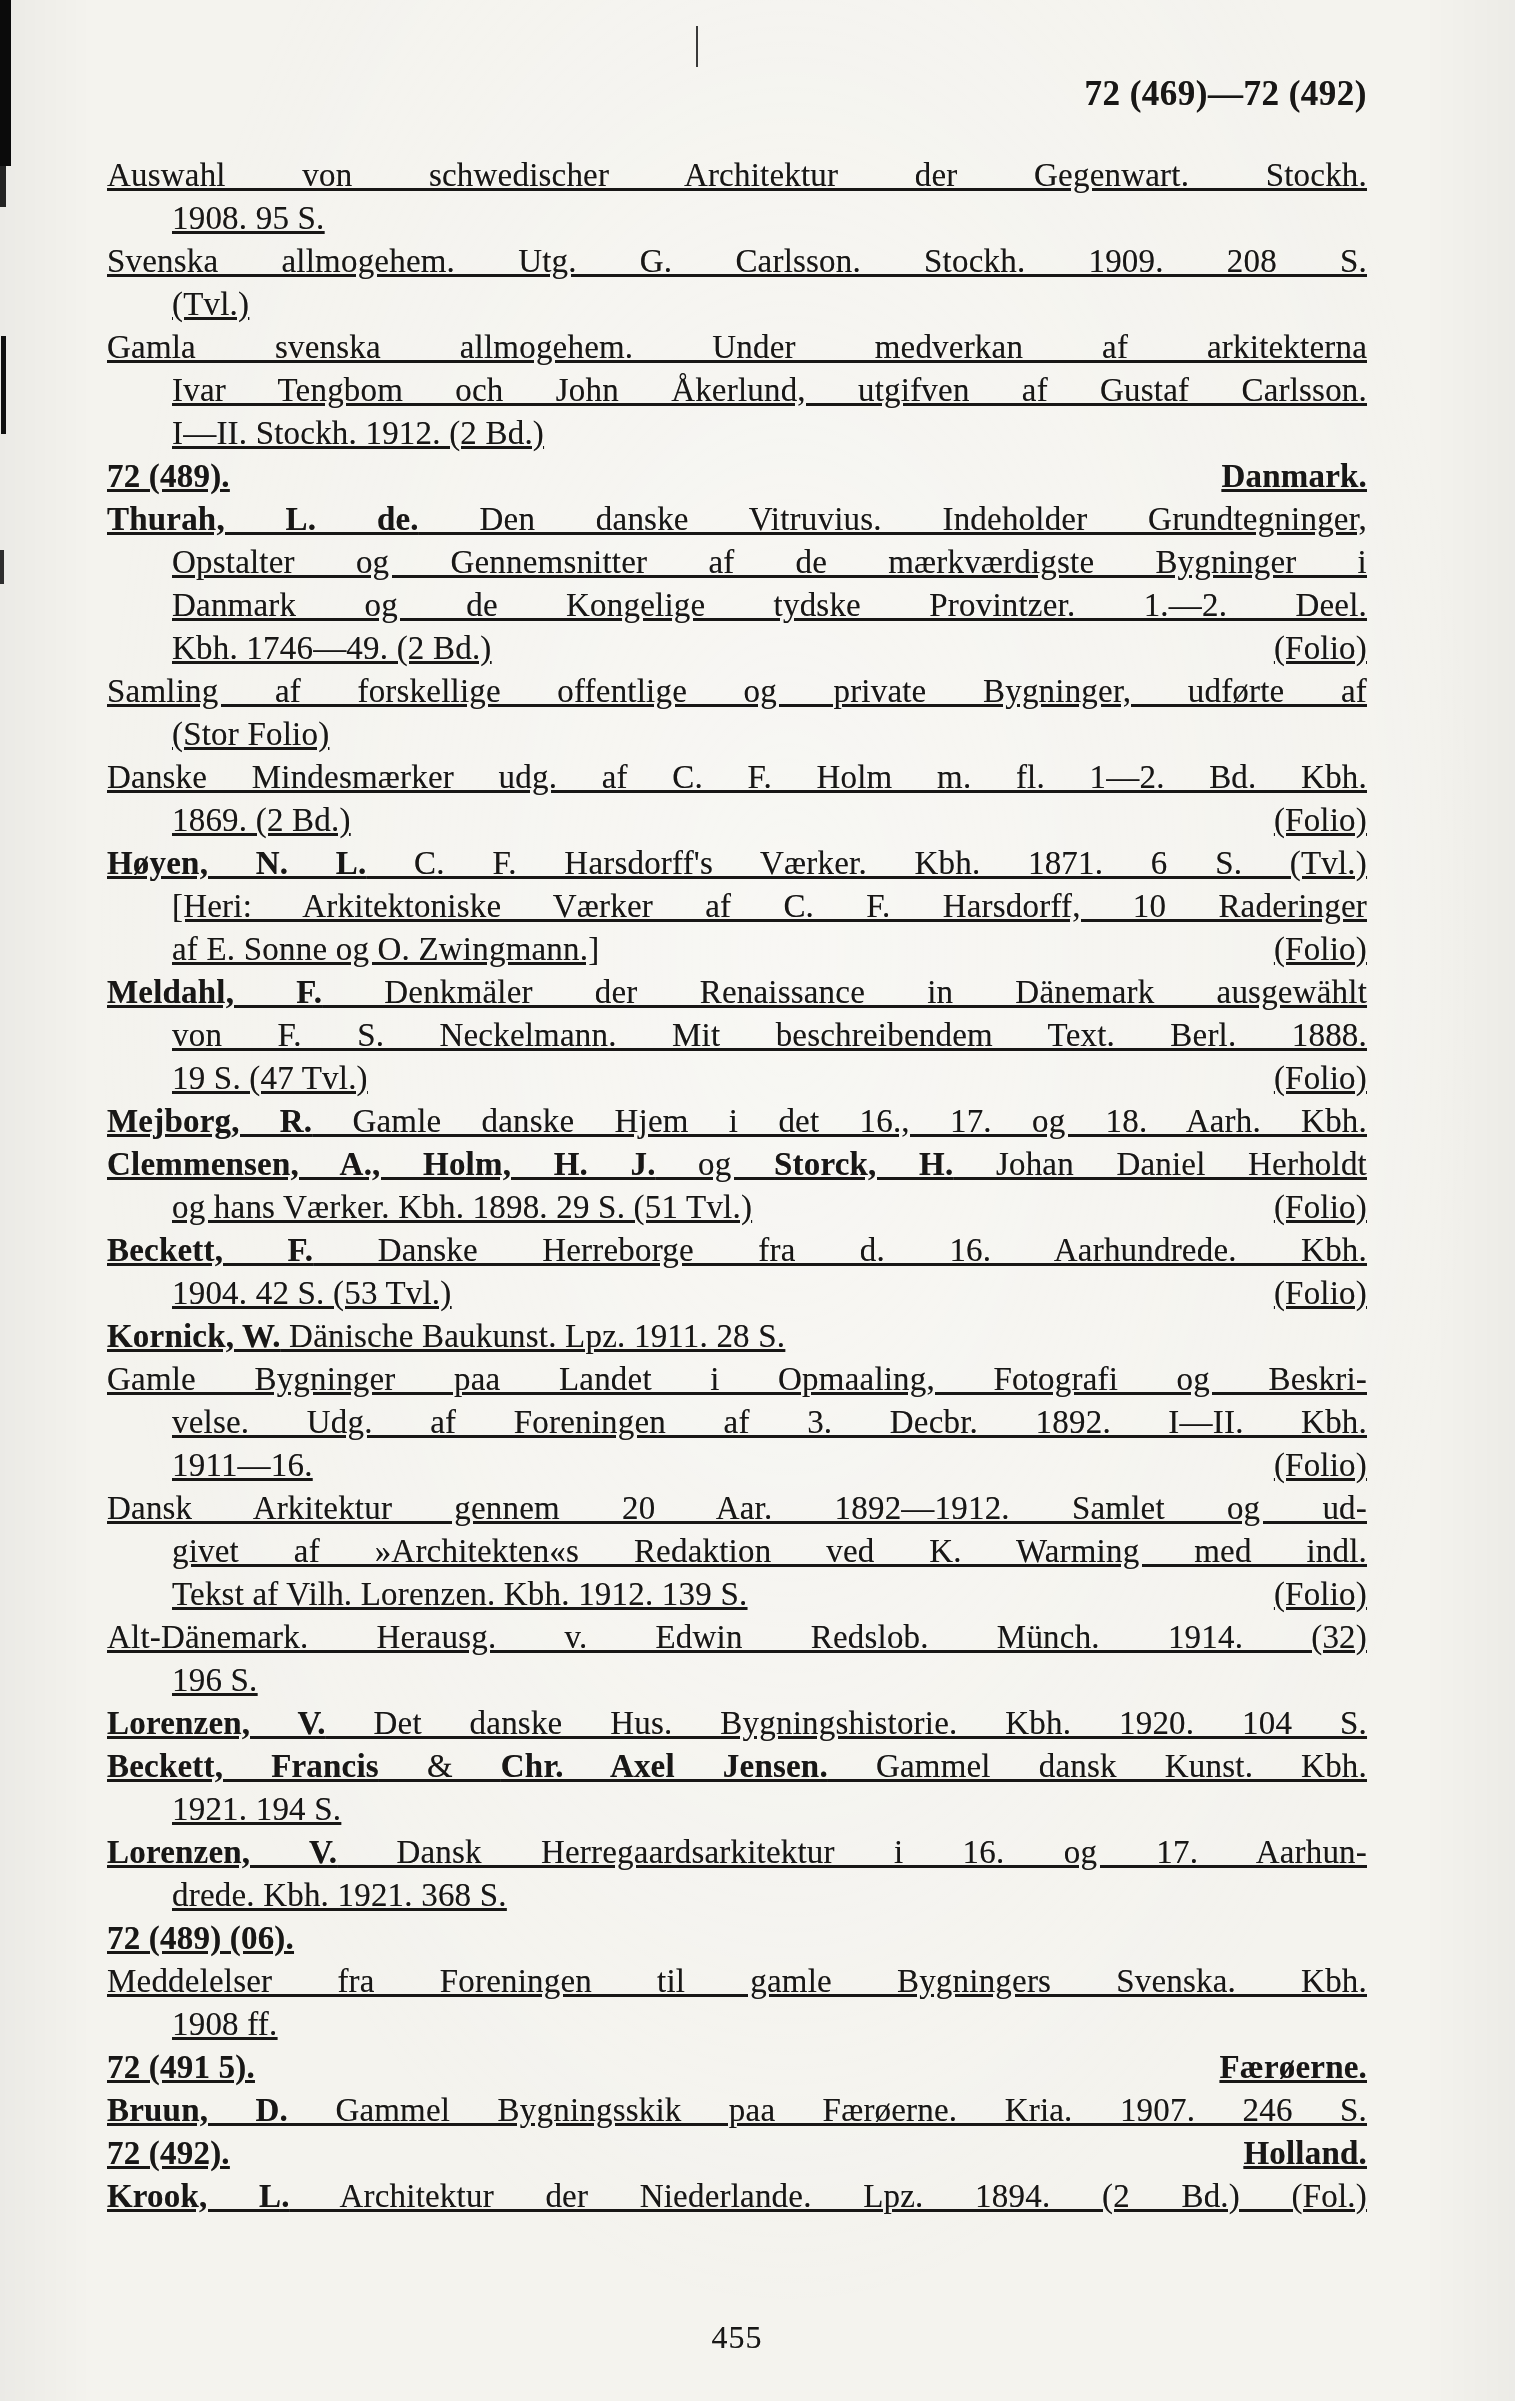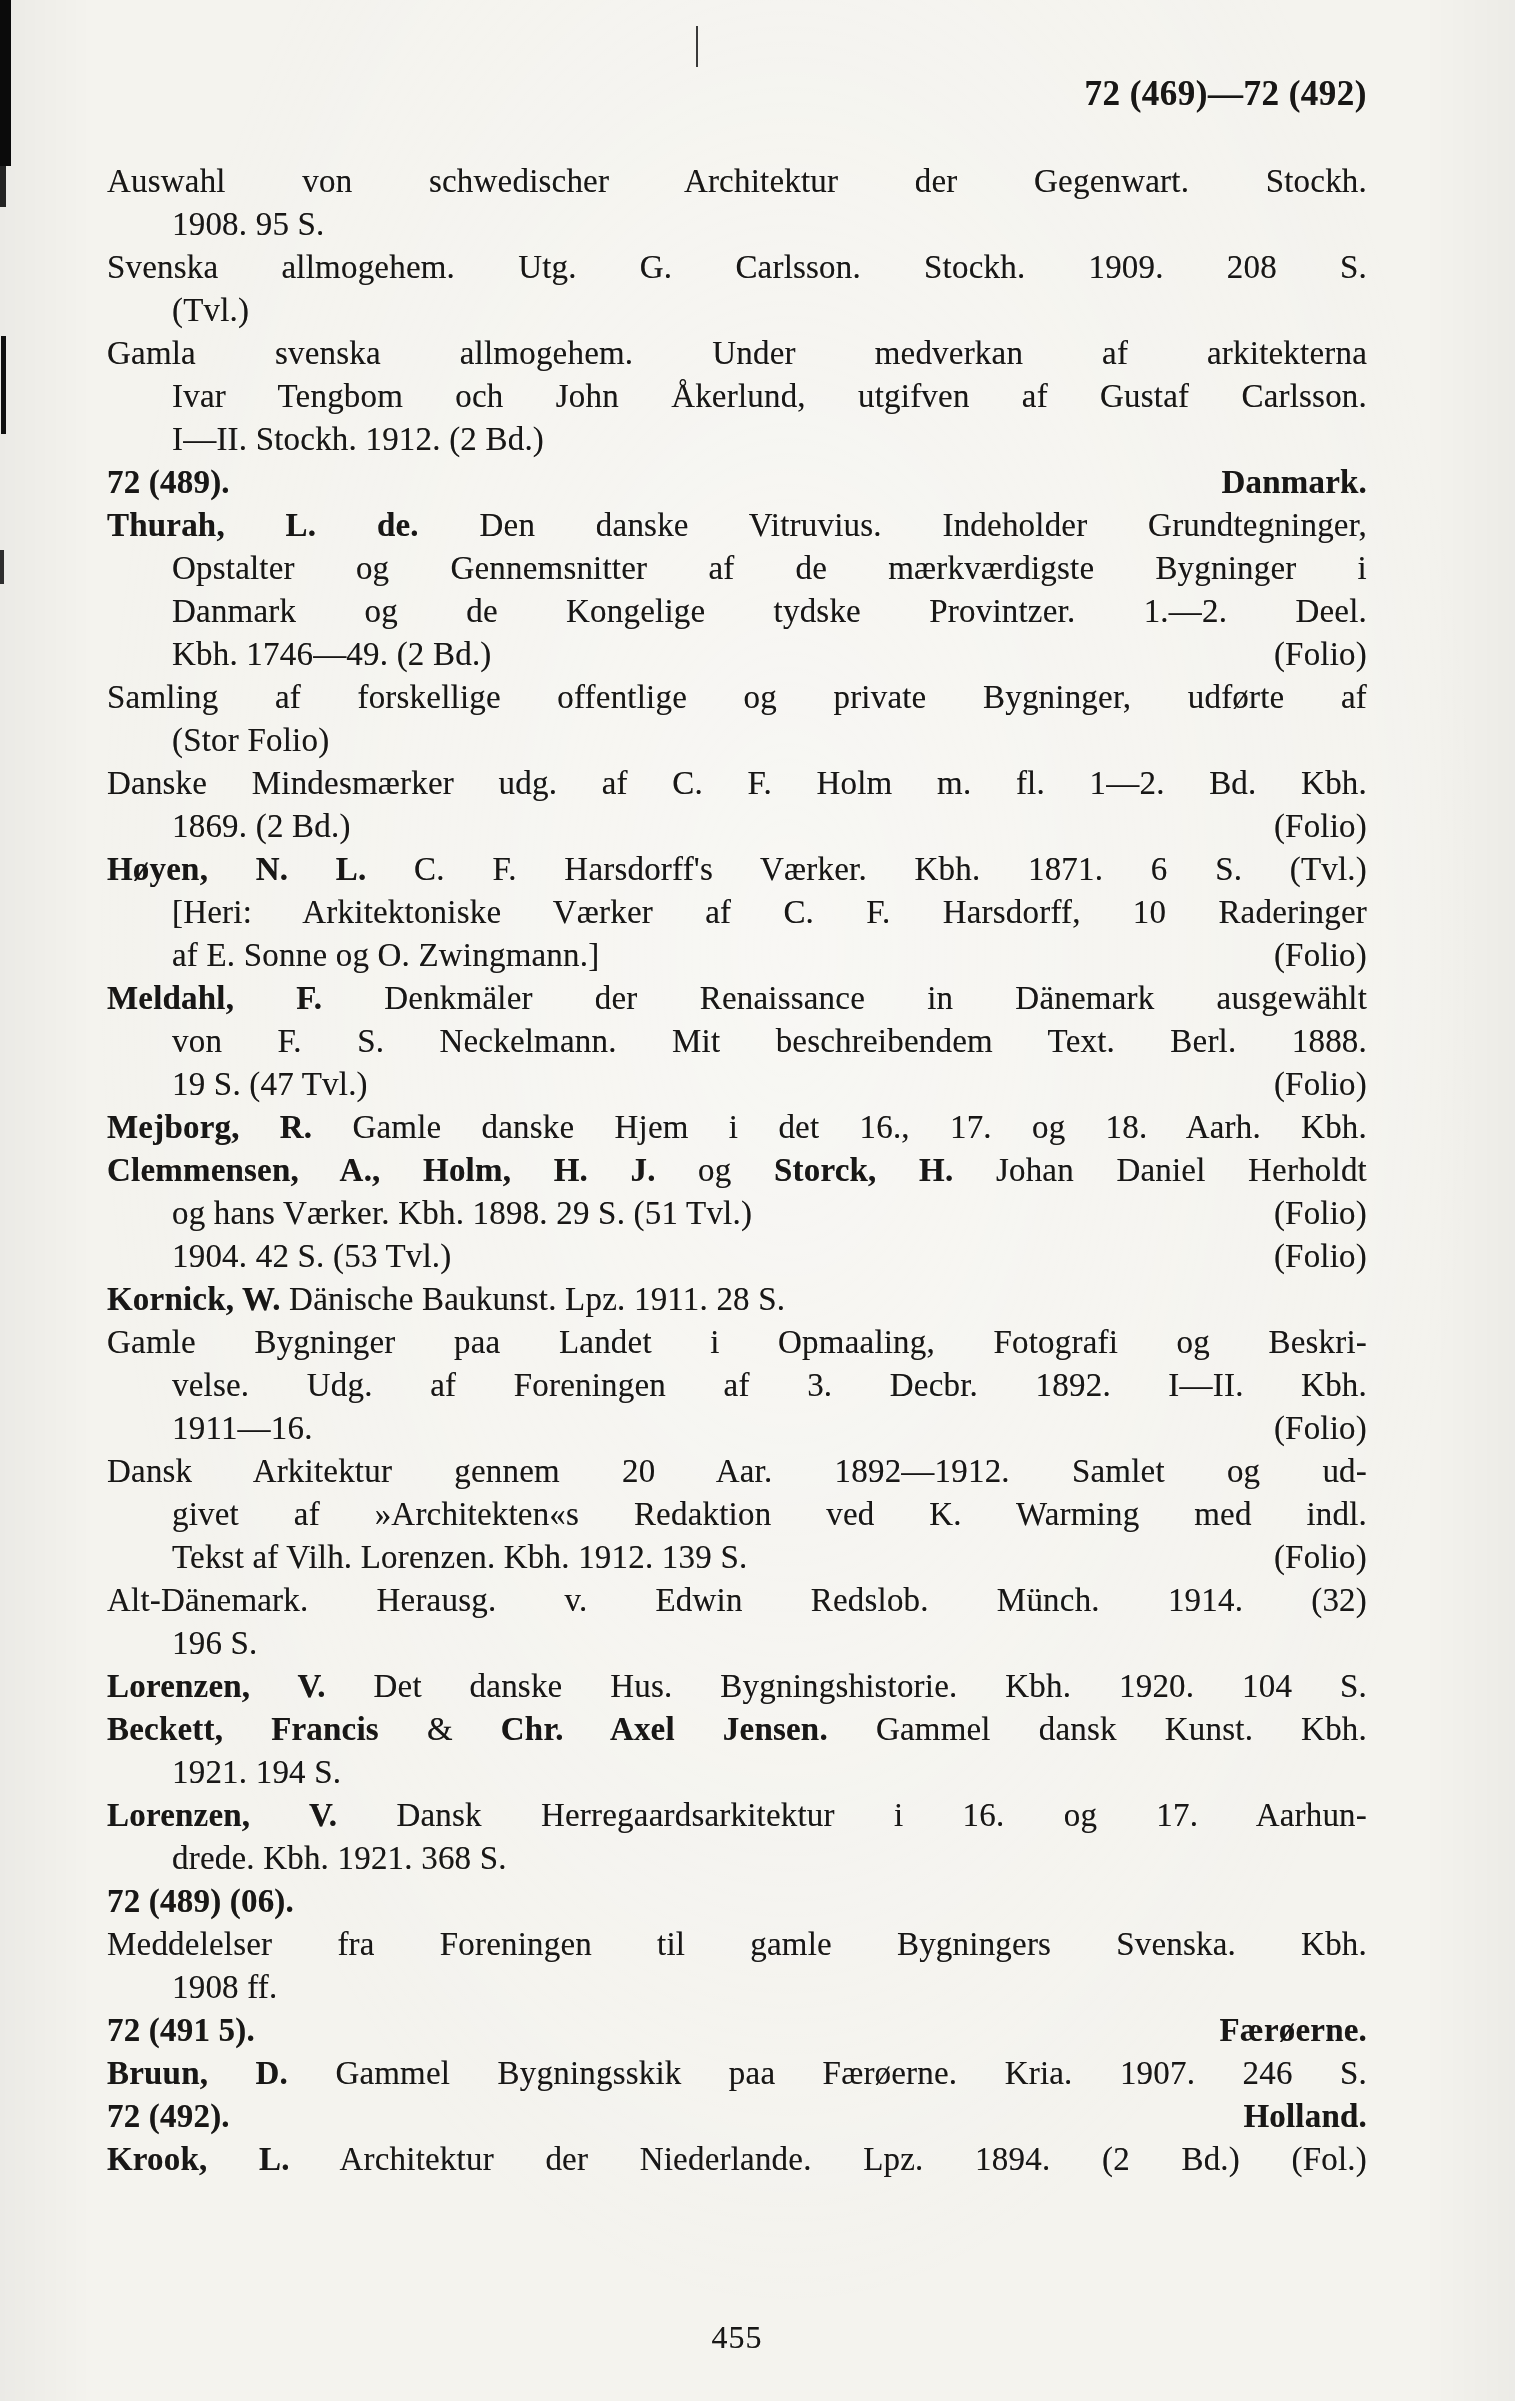--- a/index.html
+++ b/index.html
@@ -26,21 +26,21 @@
   .running-head {
     position: absolute;
     top: 74px; right: 149px;
     font-size: 35px; font-weight: 700;
     letter-spacing: 0.5px;
     text-shadow: 0 0 0.5px rgba(0,0,0,0.45);
   }
 
   .entries {
     position: absolute;
-    top: 160px; left: 107px; width: 1260px;
+    top: 154px; left: 107px; width: 1260px; text-decoration: underline;
   }
   .line {
     height: 43px; line-height: 43px;
     font-size: 33px;
     letter-spacing: 0.2px;
     text-shadow: 0 0 0.5px rgba(0,0,0,0.40);
     white-space: nowrap;
   }
   .line.justify {
     white-space: normal;
@@ -117,20 +117,21 @@
       <div class="line between indent">
         <span><span>19 S.  (47 Tvl.)</span></span>
         <span class="">(Folio)</span>
       </div>
       <div class="line justify"><span><span class="bold">Mejborg, R.</span><span> Gamle danske Hjem i det 16., 17. og 18. Aarh. Kbh.</span></span></div>
       <div class="line justify"><span><span class="bold">Clemmensen, A., Holm, H. J.</span><span> og </span><span class="bold">Storck, H.</span><span> Johan Daniel Herholdt</span></span></div>
       <div class="line between indent">
         <span><span>og hans Værker.  Kbh. 1898.  29 S.  (51 Tvl.)</span></span>
         <span class="">(Folio)</span>
       </div>
+      <div class="line justify"><span><span class="bold">Beckett, F.</span><span> Danske Herreborge fra d. 16. Aarhundrede.  Kbh.</span></span></div>
       <div class="line between indent">
         <span><span>1904.  42 S.  (53 Tvl.)</span></span>
         <span class="">(Folio)</span>
       </div>
       <div class="line left"><span><span class="bold">Kornick, W.</span><span> Dänische Baukunst.  Lpz. 1911.  28 S.</span></span></div>
       <div class="line justify"><span><span>Gamle Bygninger paa Landet i Opmaaling, Fotografi og Beskri-</span></span></div>
       <div class="line justify indent"><span><span>velse.  Udg. af Foreningen af 3. Decbr. 1892.  I—II.  Kbh.</span></span></div>
       <div class="line between indent">
         <span><span>1911—16.</span></span>
         <span class="">(Folio)</span>

